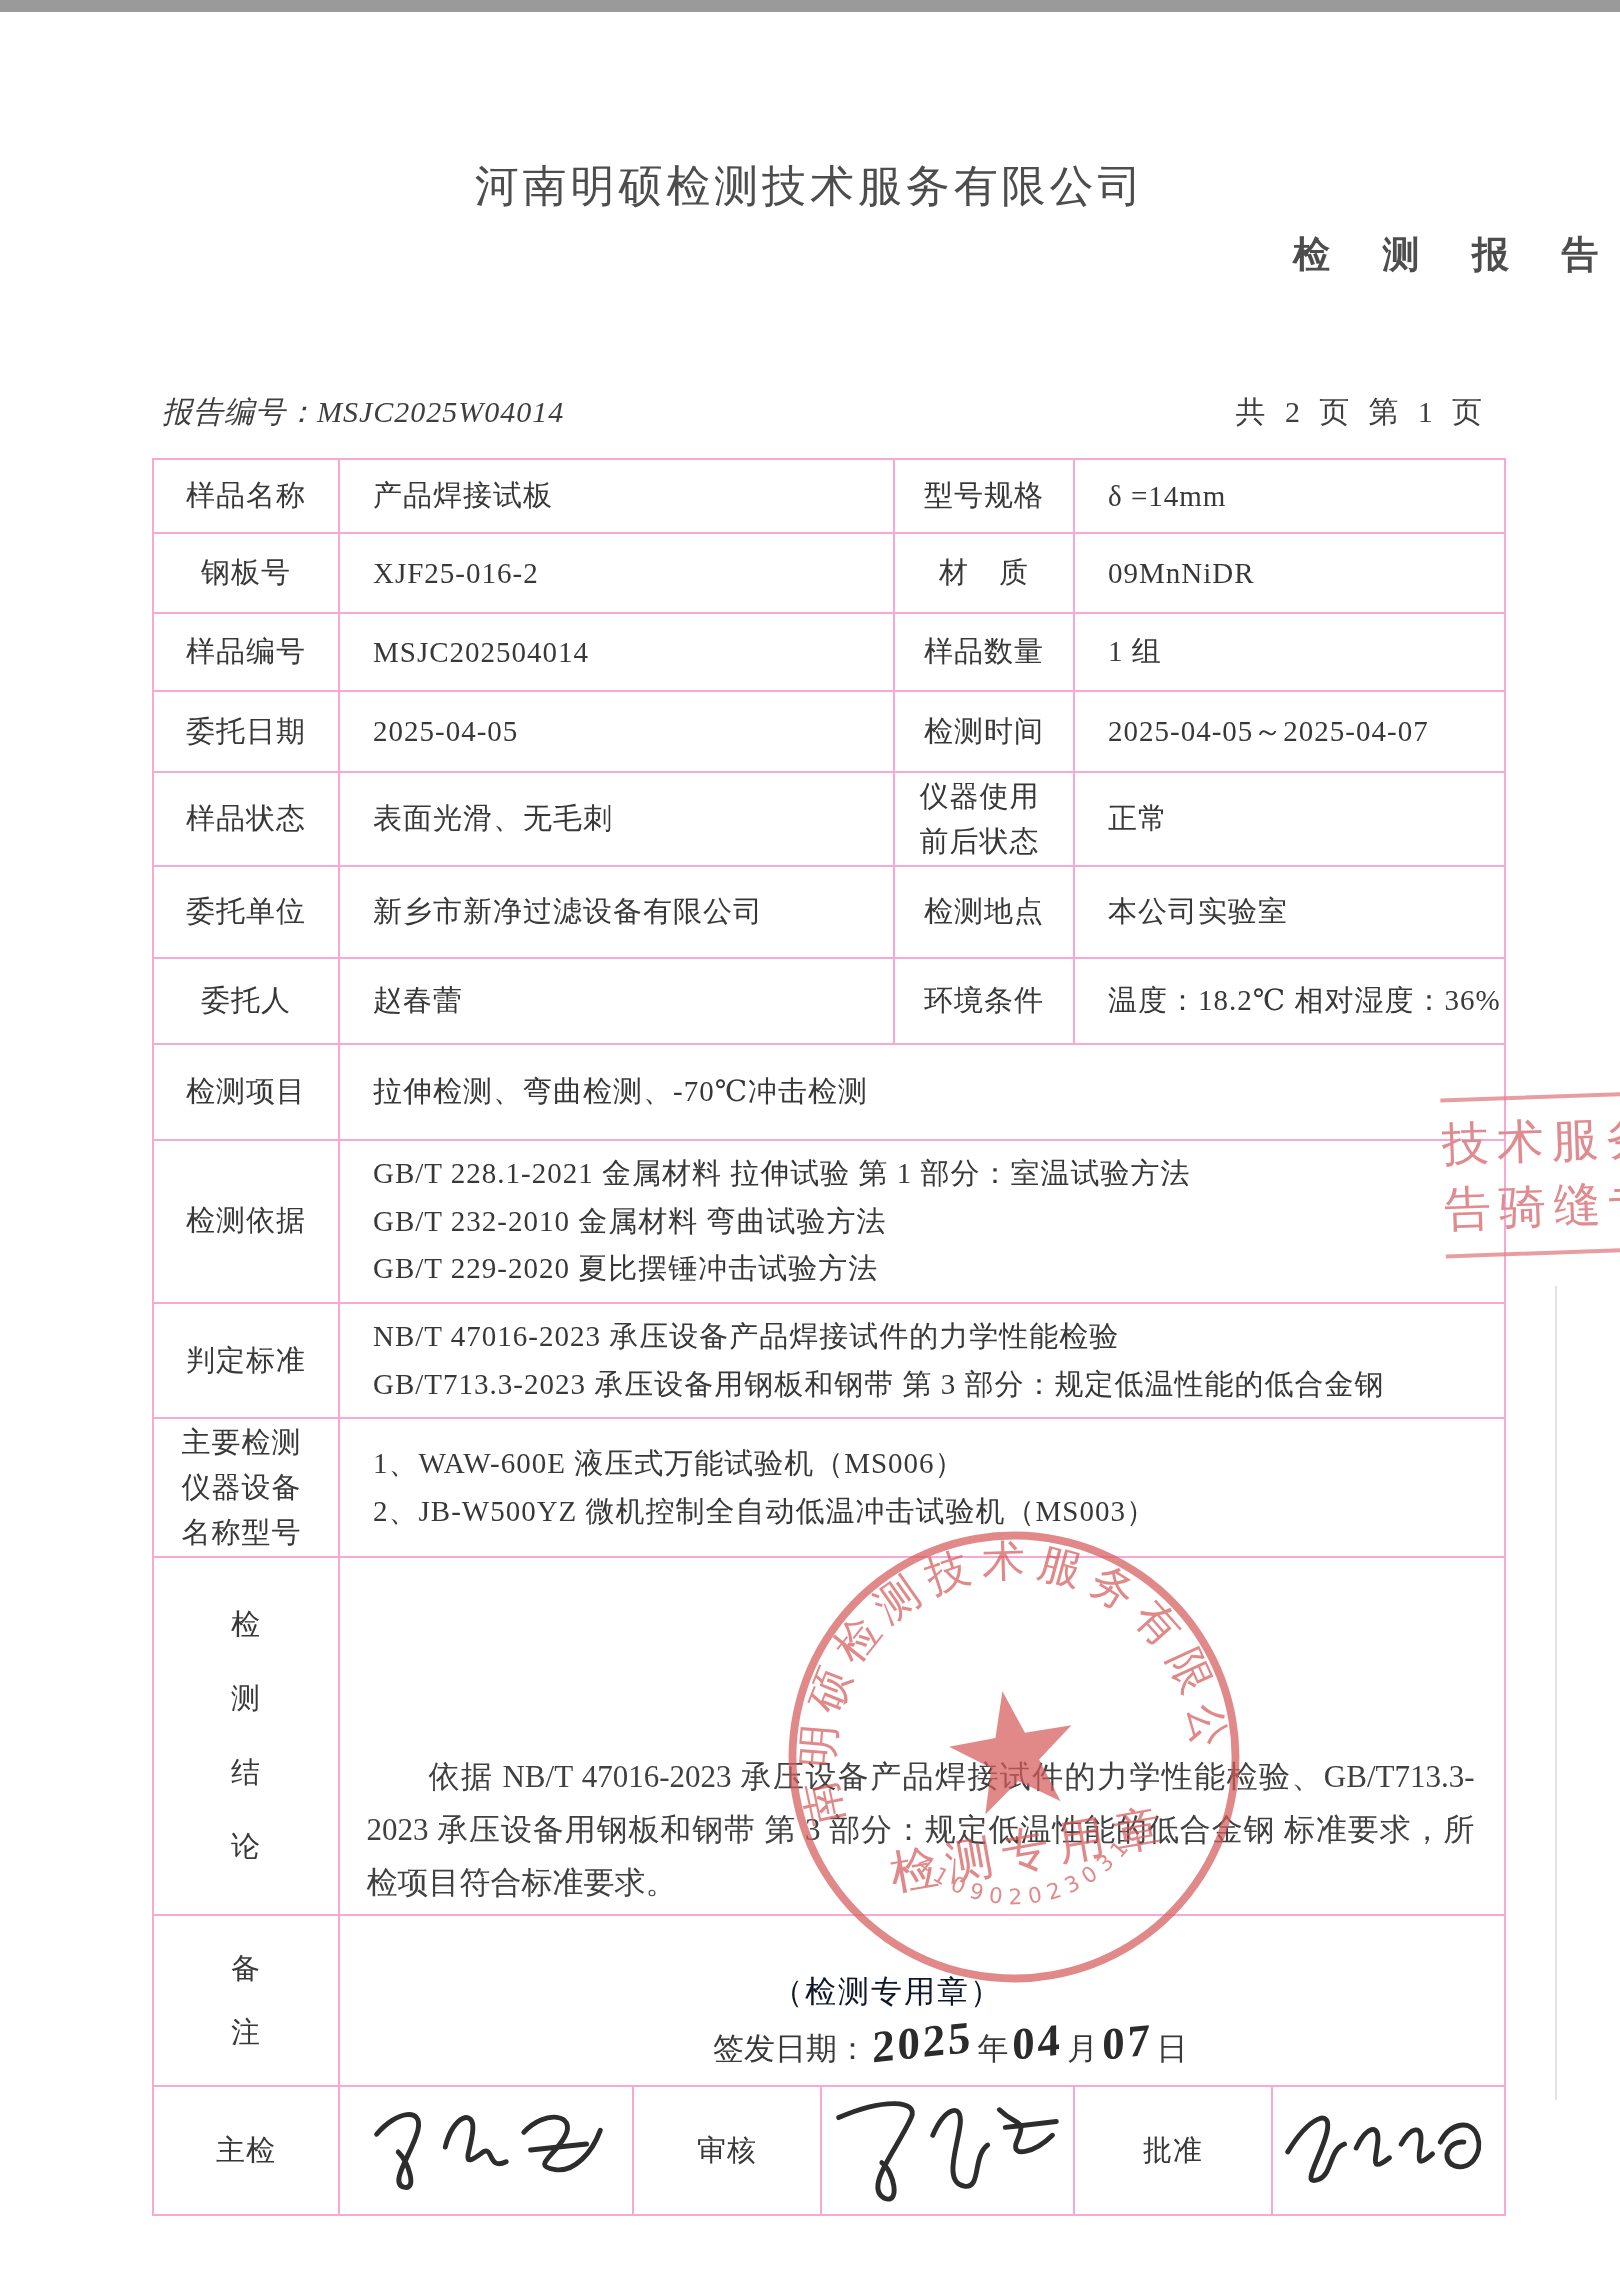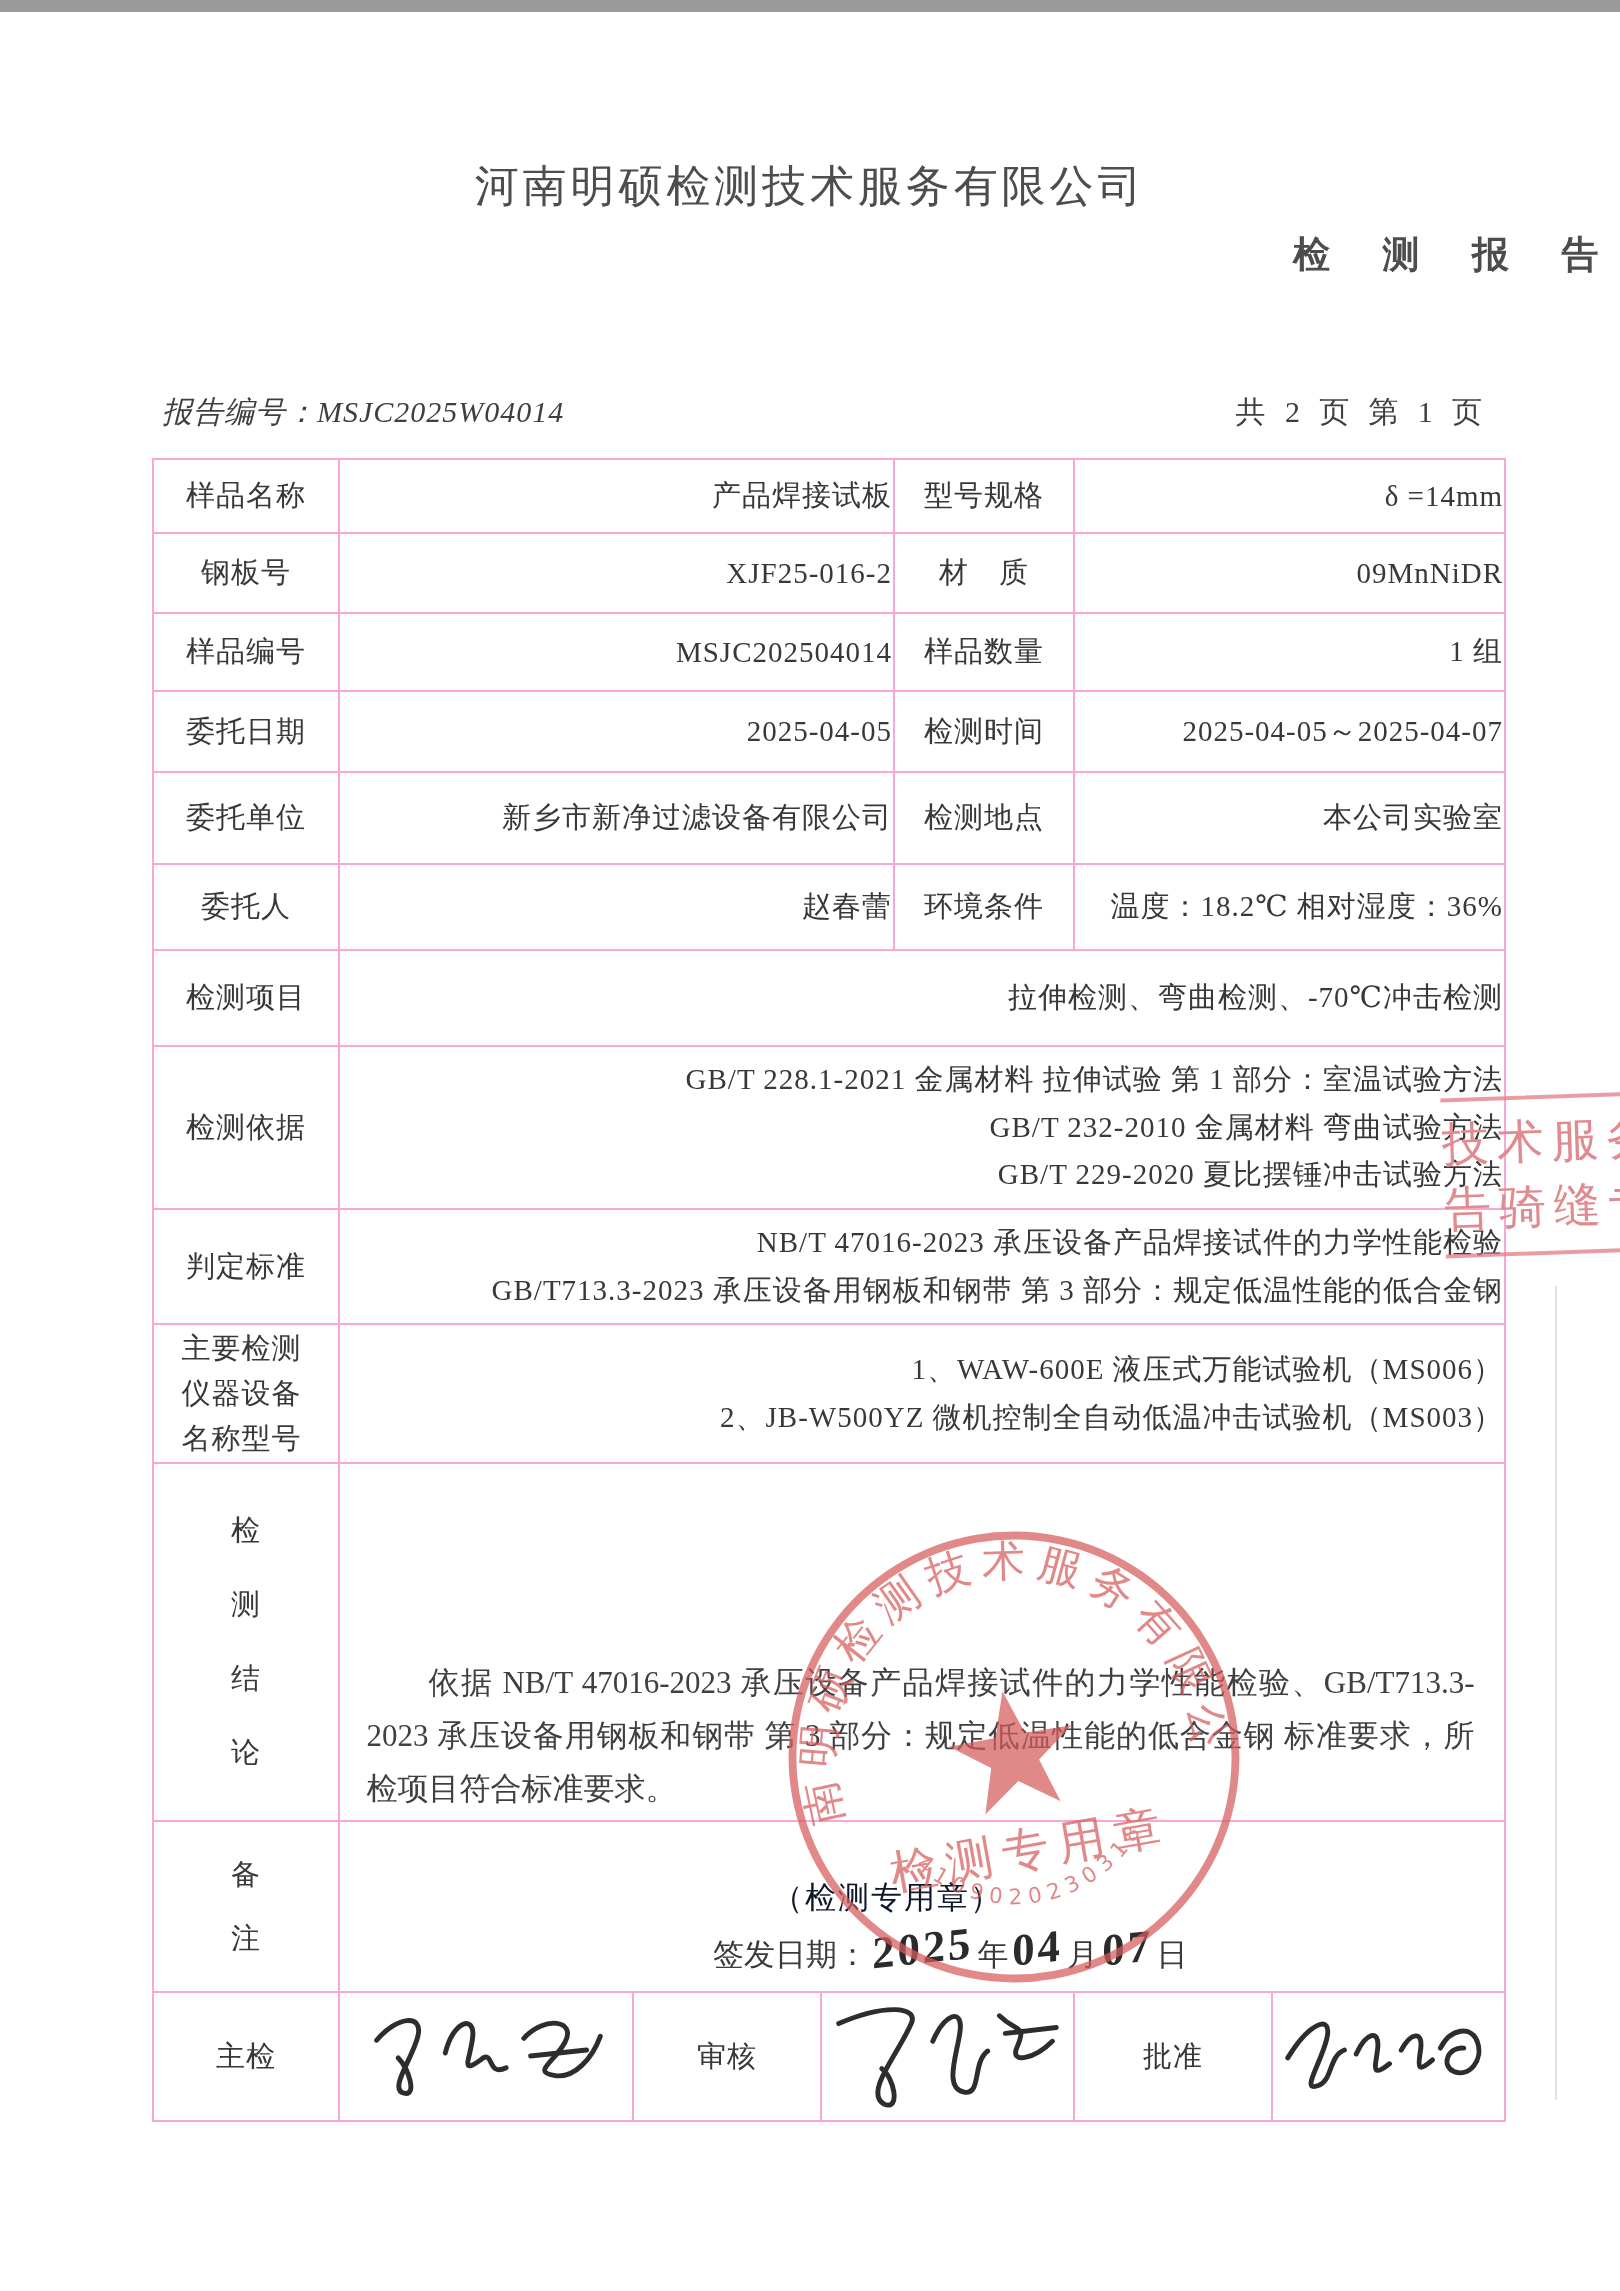--- a/index.html
+++ b/index.html
@@ -22,21 +22,21 @@
 
   table.report{
     position:absolute;left:152px;top:446px;width:1353px;
     border-collapse:collapse;table-layout:fixed;
   }
   table.report td{
     border:2px solid #f9a8d4;vertical-align:middle;
     font-size:29px;color:#383838;overflow:visible;
   }
   td.lbl{text-align:center;letter-spacing:1px;}
-  td.val{text-align:right;padding-left:18px;letter-spacing:1px;}
+  td.val{text-align:left;padding-left:33px;letter-spacing:1px;}
   .pre{white-space:pre-line;line-height:1.65;display:block;padding:7.8px 0;}
   .stack1{display:inline-block;width:1.35em;word-break:break-all;line-height:2.55;text-align:center;}
   .stack1b{display:inline-block;width:1.35em;word-break:break-all;line-height:2.2;text-align:center;}
   .stack4{display:inline-block;width:4.45em;word-break:break-all;line-height:1.55;text-align:left;}
 
   .conclusion-cell{position:relative;height:100%;}
   .conclusion-text{
     position:absolute;top:13.7px;left:25.5px;width:1108px;
     font-size:31px;line-height:53px;text-indent:2em;text-align:justify;color:#404040;
   }
@@ -108,20 +108,26 @@
         <td class="lbl">样品编号</td>
         <td class="val" colspan="3">MSJC202504014</td>
         <td class="lbl">样品数量</td>
         <td class="val" colspan="2">1 组</td>
       </tr>
       <tr style="height:81px">
         <td class="lbl">委托日期</td>
         <td class="val" colspan="3">2025-04-05</td>
         <td class="lbl">检测时间</td>
         <td class="val" colspan="2">2025-04-05～2025-04-07</td>
+      </tr>
+      <tr style="height:93px">
+        <td class="lbl">样品状态</td>
+        <td class="val" colspan="3">表面光滑、无毛刺</td>
+        <td class="lbl"><span class="stack4">仪器使用前后状态</span></td>
+        <td class="val" colspan="2">正常</td>
       </tr>
       <tr style="height:92px">
         <td class="lbl">委托单位</td>
         <td class="val" colspan="3">新乡市新净过滤设备有限公司</td>
         <td class="lbl">检测地点</td>
         <td class="val" colspan="2">本公司实验室</td>
       </tr>
       <tr style="height:86px">
         <td class="lbl">委托人</td>
         <td class="val" colspan="3">赵春蕾</td>

